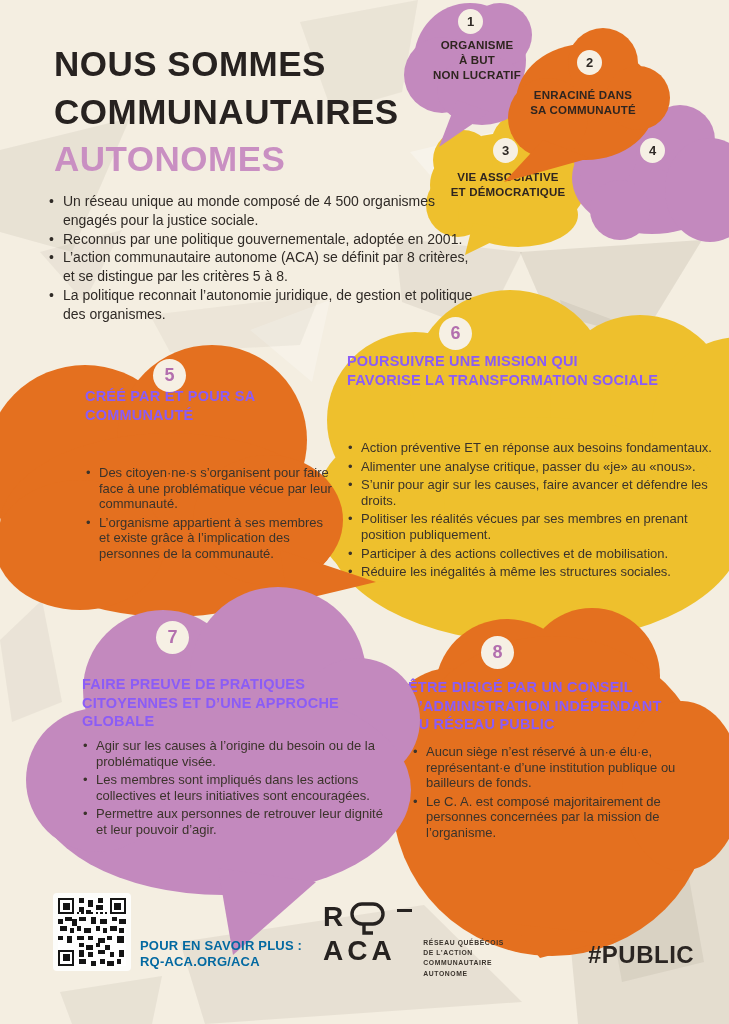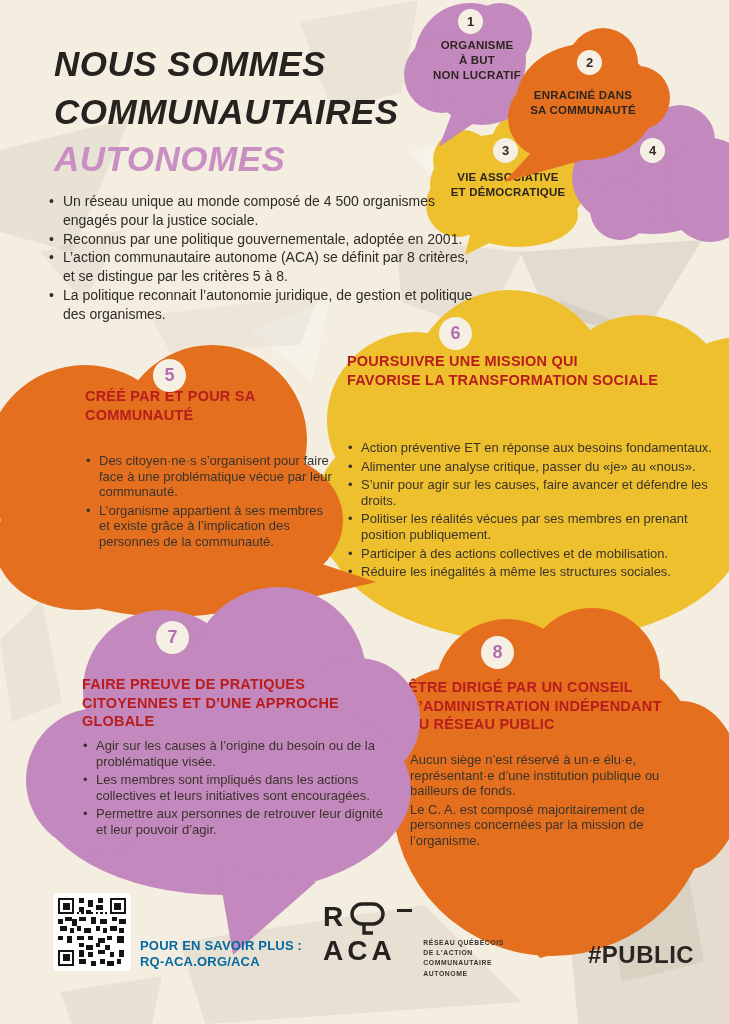--- a/index.html
+++ b/index.html
@@ -5,41 +5,41 @@
   html,body{margin:0;padding:0;background:#d8d2c4;}
   .page{position:relative;width:729px;height:1024px;overflow:hidden;
         background:#f4eee1;font-family:"Liberation Sans",sans-serif;color:#2f2a26;}
   .page *{box-sizing:border-box;}
   svg{display:block;}
 
   
   .texture{position:absolute;inset:0;z-index:0;pointer-events:none;}
 
   
-  .title{position:absolute;left:54px;top:40px;z-index:2;line-height:1.36;font-style:italic;}
+  .title{position:absolute;left:54px;top:40px;z-index:2;line-height:1.36;}
   .title .tl{font-size:35px;font-weight:700;letter-spacing:.5px;color:#272220;}
   .title .tl.purple{color:#c98fc2;}
 
   
   .intro{position:absolute;left:48px;top:192px;width:428px;z-index:2;}
   .intro ul{list-style:none;margin:0;padding:0;font-size:14px;line-height:1.34;color:#2f2a26;}
   .intro li{position:relative;padding-left:15px;}
   .intro li::before{content:"•";position:absolute;left:1px;top:0;}
 
   
   .bubble{position:absolute;}
   .bubble .shape{position:absolute;left:0;top:0;overflow:visible;}
   .badge{position:absolute;background:#f6f0e4;border-radius:50%;
          display:flex;align-items:center;justify-content:center;font-weight:700;z-index:3;}
   .badge.small{width:25px;height:25px;font-size:13px;color:#2f2a26;}
   .badge.big{width:33px;height:33px;font-size:18px;color:#b36fae;}
   .blabel{position:absolute;width:100%;text-align:center;z-index:2;
           font-weight:700;font-size:11.5px;line-height:1.3;color:#2f2520;letter-spacing:.2px;}
   .bheading{position:absolute;z-index:2;font-weight:700;font-size:14.5px;line-height:1.28;
-            color:#b91c1c;letter-spacing:.2px;}
+            color:#8b5cf6;letter-spacing:.2px;}
   .bl{position:absolute;z-index:2;list-style:none;margin:0;padding:0;
       font-size:13px;line-height:1.2;color:#3b332b;}
   .bl li{position:relative;padding-left:14px;margin-bottom:3px;}
   .bl li::before{content:"•";position:absolute;left:1px;top:0;}
 
   .z1{z-index:1}.z2{z-index:2}.z3{z-index:3}
 
   
   .qr{position:absolute;left:53px;top:893px;width:78px;height:78px;background:#fdfdfb;
       border-radius:4px;padding:5px;z-index:4;}
@@ -182,42 +182,42 @@
       <ellipse cx="170" cy="180" rx="170" ry="92"></ellipse>
       <ellipse cx="80" cy="200" rx="85" ry="65"></ellipse>
       <ellipse cx="268" cy="175" rx="75" ry="65"></ellipse>
       <path d="M280 205 L376 237 L288 258 Z"></path>
     </svg>
     <div class="badge big" style="left:153px;top:14px;">5</div>
     <div class="bheading" style="left:85px;top:42px;width:250px;">
       <div>CRÉÉ PAR ET POUR SA</div>
       <div>COMMUNAUTÉ</div>
     </div>
-    <ul class="bl" style="left:85px;top:108px;width:252px;">
+    <ul class="bl" style="left:85px;top:120px;width:252px;">
       <li>Des citoyen·ne·s s’organisent pour faire face à une problématique vécue par leur communauté.</li>
       <li>L’organisme appartient à ses membres et existe grâce à l’implication des personnes de la communauté.</li>
     </ul>
   </div>
 
   <div class="bubble z2" style="left:372px;top:606px;width:357px;height:352px;">
     <svg class="shape" width="357" height="352" viewBox="0 0 357 352" fill="#e4701f">
       <circle cx="135" cy="85" r="72"></circle>
       <circle cx="220" cy="70" r="68"></circle>
       <circle cx="80" cy="130" r="68"></circle>
       <circle cx="180" cy="190" r="160"></circle>
       <ellipse cx="310" cy="180" rx="60" ry="85"></ellipse>
       <path d="M140 318 L252 330 L168 352 Z"></path>
     </svg>
     <div class="badge big" style="left:109px;top:30px;">8</div>
     <div class="bheading" style="left:36px;top:72px;width:285px;">
       <div>ÊTRE DIRIGÉ PAR UN CONSEIL</div>
       <div>D’ADMINISTRATION INDÉPENDANT</div>
       <div>DU RÉSEAU PUBLIC</div>
     </div>
-    <ul class="bl" style="left:24px;top:138px;width:290px;margin-top:8px;">
+    <ul class="bl" style="left:40px;top:138px;width:290px;">
       <li>Aucun siège n’est réservé à un·e élu·e, représentant·e d’une institution publique ou bailleurs de fonds.</li>
       <li>Le C. A. est composé majoritairement de personnes concernées par la mission de l’organisme.</li>
     </ul>
   </div>
 
   <div class="bubble z3" style="left:28px;top:590px;width:385px;height:365px;">
     <svg class="shape" width="385" height="365" viewBox="0 0 385 365" fill="#c389be">
       <circle cx="135" cy="100" r="80"></circle>
       <circle cx="250" cy="85" r="88"></circle>
       <circle cx="330" cy="130" r="62"></circle>

